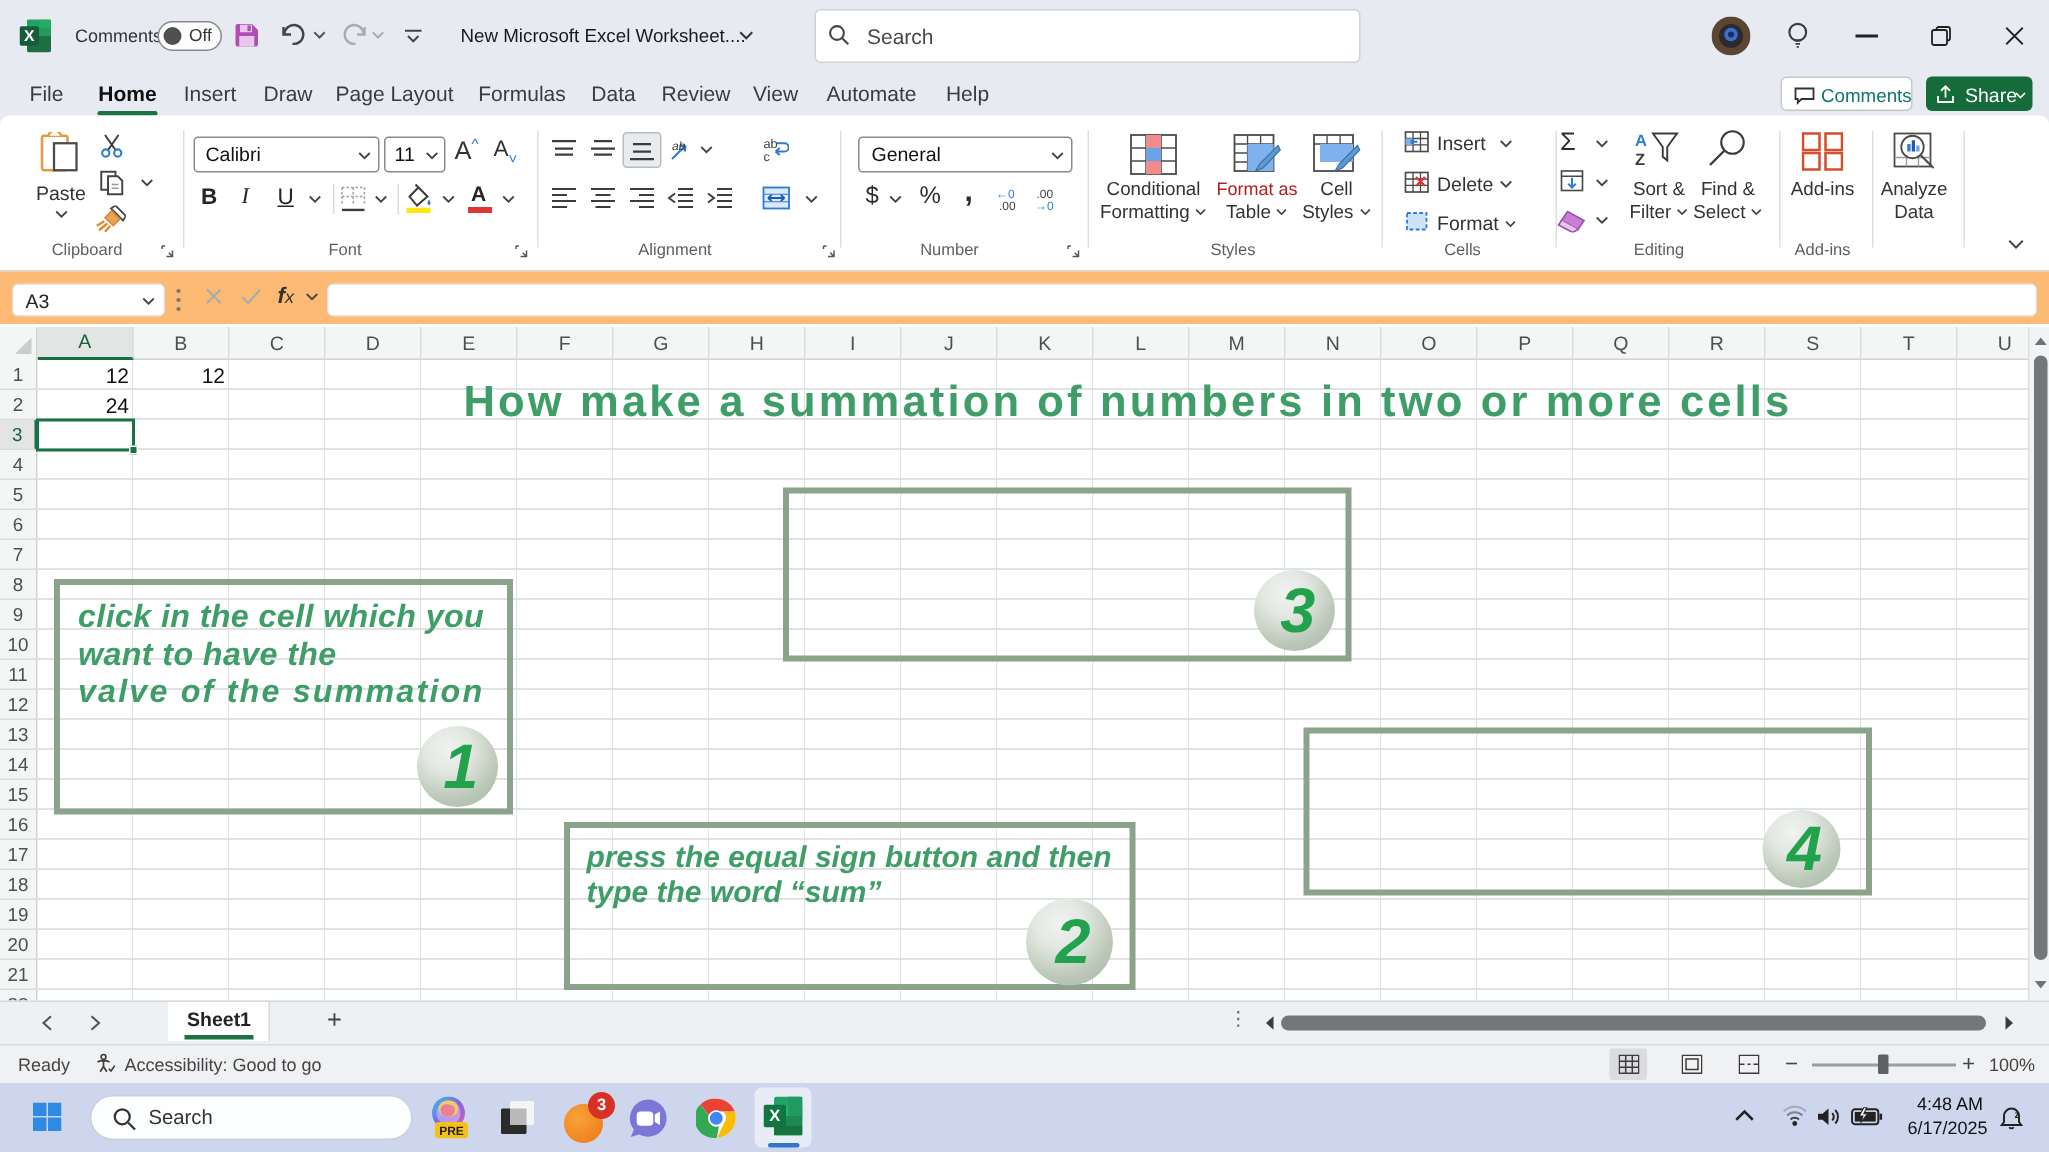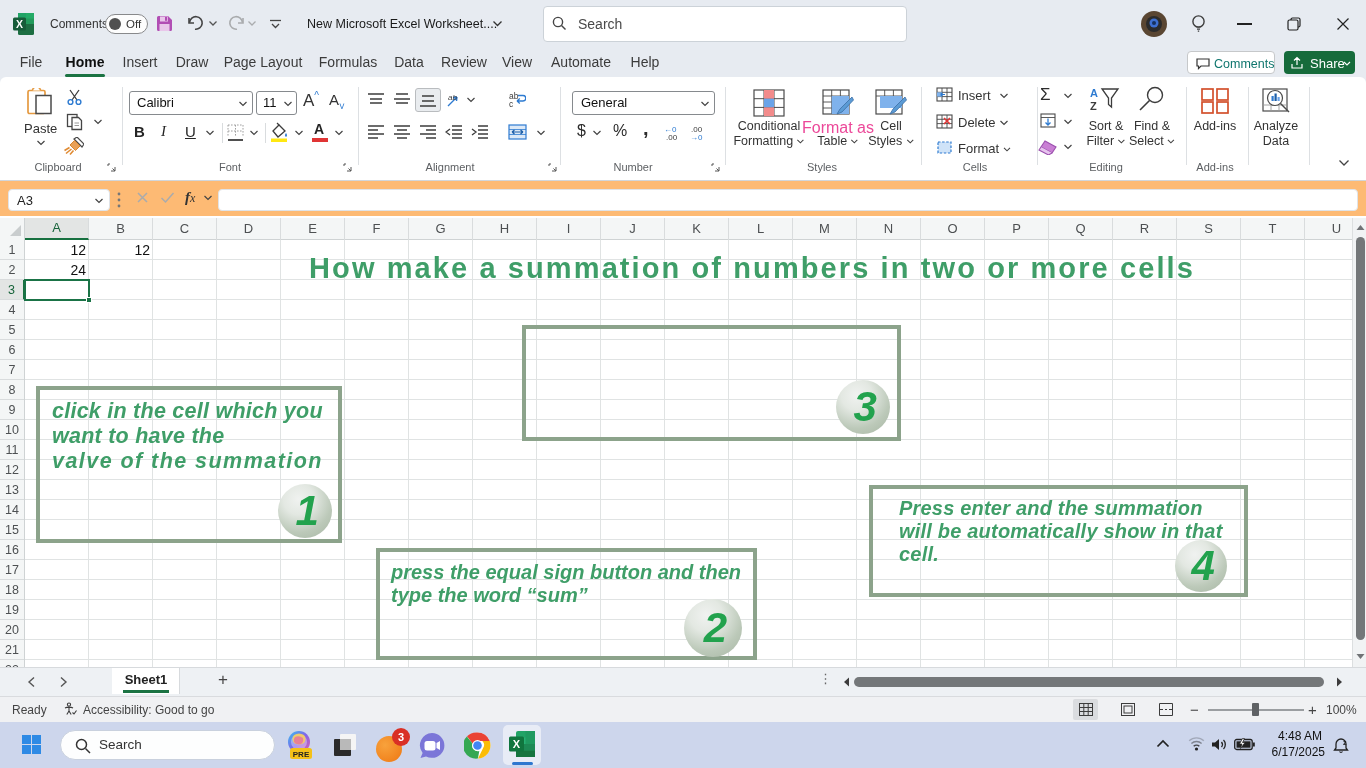--- a/index.html
+++ b/index.html
@@ -335,21 +335,21 @@
   <div class="abs" style="left:769px;top:42px;font-size:12.5px;color:#333;transform:translateX(-50%)">Conditional</div>
   <div class="abs" style="left:769px;top:57px;font-size:12.5px;color:#333;transform:translateX(-50%)">Formatting <svg width="8" height="5" viewBox="0 0 8 5" style="vertical-align:1px">
         <path d="M1 0.8 L4 3.8 L7 0.8" fill="none" stroke="#444" stroke-width="1.1"></path>
       </svg></div>
   <svg class="abs" style="left:822px;top:12px" width="34" height="28" viewBox="0 0 34 28">
     <rect x="1" y="1" width="26" height="24" fill="#fff" stroke="#4a4a4a" stroke-width="1.2"></rect>
     <path d="M1 7 H27 M1 13 H27 M1 19 H27 M9.7 1 V25 M18.4 1 V25" stroke="#4a4a4a" stroke-width="0.9"></path>
     <path d="M9.7 7 H27 V25 H9.7 Z" fill="#7fb2ec"></path>
     <path d="M30 8 L18 20 L15 25 L20 23 L31.5 11 Z" fill="#5b9bd5" stroke="#3c6ea5" stroke-width="0.8"></path>
   </svg>
-  <div class="abs" style="left:838px;top:42px;font-size:16px;color:#ec4899;transform:translateX(-50%)">Format as</div>
+  <div class="abs" style="left:838px;top:42px;font-size:12px;color:#b91c1c;transform:translateX(-50%)">Format as</div>
   <div class="abs" style="left:838px;top:57px;font-size:12.5px;color:#333;transform:translateX(-50%)">Table <svg width="8" height="5" viewBox="0 0 8 5" style="vertical-align:1px">
         <path d="M1 0.8 L4 3.8 L7 0.8" fill="none" stroke="#444" stroke-width="1.1"></path>
       </svg></div>
   <svg class="abs" style="left:875px;top:12px" width="34" height="28" viewBox="0 0 34 28">
     <rect x="1" y="1" width="26" height="24" fill="#fff" stroke="#4a4a4a" stroke-width="1.2"></rect>
     <path d="M1 7 H27 M9.7 1 V7 M18.4 1 V7" stroke="#4a4a4a" stroke-width="0.9"></path>
     <rect x="5" y="7" width="22" height="12" fill="#7fb2ec"></rect>
     <path d="M30 8 L18 20 L15 25 L20 23 L31.5 11 Z" fill="#5b9bd5" stroke="#3c6ea5" stroke-width="0.8"></path>
   </svg>
   <div class="abs" style="left:891px;top:42px;font-size:12.5px;color:#333;transform:translateX(-50%)">Cell</div>
@@ -453,21 +453,21 @@
       <circle cx="2" cy="2" r="1.4" fill="#777"></circle>
       <circle cx="2" cy="8" r="1.4" fill="#777"></circle>
       <circle cx="2" cy="14" r="1.4" fill="#777"></circle>
     </svg>
   <svg class="abs" style="left:136px;top:10px" width="13" height="13" viewBox="0 0 13 13">
       <path d="M2 2 L11 11 M11 2 L2 11" stroke="#a9abad" stroke-width="1.5"></path>
     </svg>
   <svg class="abs" style="left:160px;top:10px" width="15" height="13" viewBox="0 0 15 13">
       <path d="M1.5 7 L5.5 11 L13.5 2" fill="none" stroke="#a9abad" stroke-width="1.5"></path>
     </svg>
-  <div class="abs" style="left:185px;top:8px;font-size:15px;font-style:italic;font-family:Liberation Serif, serif;color:#333"><b>f</b><span style="font-size:12px">x</span></div>
+  <div class="abs" style="left:185px;top:8px;font-size:15px;font-style:italic;font-family:Liberation Sans, sans-serif;color:#333"><b>f</b><span style="font-size:12px">x</span></div>
   <svg class="abs" style="left:203px;top:14px" width="10" height="7" viewBox="0 0 10 7">
       <path d="M1.5 1 L5 4.5 L8.5 1" fill="none" stroke="#444" stroke-width="1.2"></path>
     </svg>
   <div class="whitebox" style="left:218px;top:8px;width:1140px;height:22px"></div>
 </div>
 
 <div class="abs" id="grid-root" style="left:0;top:216px;width:1366px;height:451px;background:#fff">
 
   <div class="abs" id="colheads" style="left:0;top:2px;width:1356px;height:22px;background:#f4f6f6;border-bottom:1px solid #cfd3d4"></div>
   <div class="ch" style="left:25px;width:64px;background:#e3e5e4;color:#17633a;border-bottom:2px solid #17703f;height:22px;line-height:20px">A</div>
@@ -545,21 +545,20 @@
   <div class="abs" style="left:86px;top:81px;width:6px;height:6px;background:#1a7346;border:1px solid #fff"></div>
 
   <div class="abs grn" style="left:752px;top:36px;transform:translateX(-50%);font-size:29px;font-weight:bold;letter-spacing:2.1px;white-space:nowrap">How make a summation of numbers in two or more cells</div>
 
   <div class="abs" style="left:36px;top:170px;width:306px;height:157px;border:4px solid #8ca38b"></div>
   <div class="abs grn" style="left:52px;top:183px;font-size:21.5px;font-weight:bold;font-style:italic;line-height:25px;letter-spacing:0.25px">click in the cell which you<br>want to have the<br><span style="letter-spacing:1.45px">valve of the summation</span></div>
   <div class="abs" style="left:376px;top:332px;width:381px;height:112px;border:4px solid #8ca38b"></div>
   <div class="abs grn" style="left:391px;top:345px;font-size:20px;font-weight:bold;font-style:italic;line-height:23px">press the equal sign button and then<br>type the word “sum”</div>
   <div class="abs" style="left:522px;top:109px;width:379px;height:116px;border:4px solid #8ca38b"></div>
   <div class="abs" style="left:869px;top:269px;width:379px;height:112px;border:4px solid #8ca38b"></div>
-  <div class="abs grn" style="left:899px;top:281px;font-size:20px;font-weight:bold;font-style:italic;line-height:23px;letter-spacing:0.2px">Press enter and the summation<br>will be automatically show in that<br>cell.</div>
 
   <div class="abs sphere" style="left:278px;top:268px;width:54px;height:54px">
       <span>1</span>
     </div>
   <div class="abs sphere" style="left:684px;top:383px;width:58px;height:58px">
       <span>2</span>
     </div>
   <div class="abs sphere" style="left:836px;top:164px;width:54px;height:54px">
       <span>3</span>
     </div>

